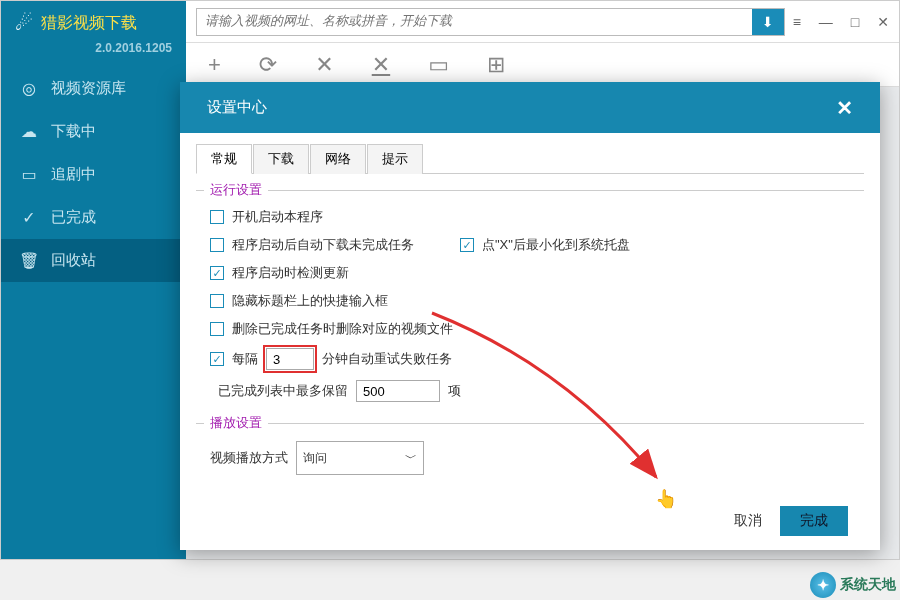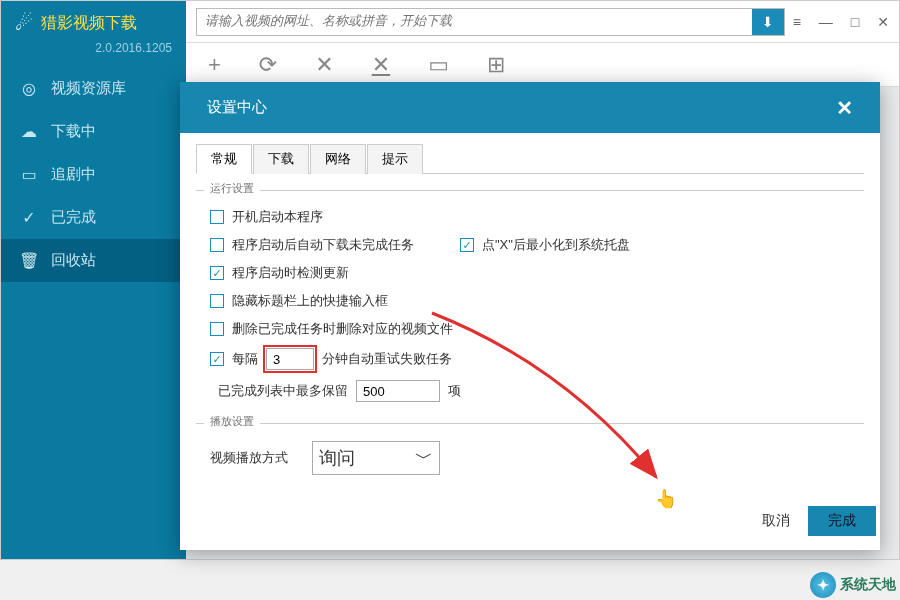--- a/index.html
+++ b/index.html
@@ -3,21 +3,21 @@
 <meta charset="utf-8">
 <style>
 * { box-sizing: border-box; margin: 0; padding: 0; font-family: "Microsoft YaHei", Arial, sans-serif; }
 body { width: 900px; height: 600px; overflow: hidden; background: #f0f0f0; position: relative; }
 
 .app { display: flex; width: 900px; height: 560px; background: #fff; border: 1px solid #ccc; position: relative; }
 .sidebar { width: 185px; background: #0a7aa0; color: #c8e6f0; display: flex; flex-direction: column; }
 .brand { padding: 10px 14px 6px; display: flex; align-items: center; gap: 8px; }
 .brand-icon { font-size: 20px; color: #fff; }
 .brand-title { font-size: 16px; color: #fde047; }
-.brand-version { font-size: 12px; color: #a0d0e0; padding: 0 14px 12px; text-align: right; }
+.brand-version { font-size: 12px; color: #a0d0e0; padding: 0 14px 12px; text-align: right; font-weight: bold; }
 .nav-item { display: flex; align-items: center; gap: 12px; padding: 12px 18px; font-size: 15px; cursor: pointer; }
 .nav-item.active { background: #046082; }
 .nav-icon { width: 20px; text-align: center; font-size: 16px; }
 
 .main { flex: 1; display: flex; flex-direction: column; background: #e8eaec; }
 .topbar { height: 42px; background: #fff; border-bottom: 1px solid #ddd; display: flex; align-items: center; padding: 0 10px; gap: 8px; }
 .search-wrap { flex: 1; display: flex; align-items: center; border: 1px solid #bbb; height: 28px; background: #fff; }
 .search-input { flex: 1; border: none; outline: none; padding: 0 8px; font-size: 13px; font-style: italic; color: #888; font-family: Liberation Mono, monospace; }
 .search-btn { width: 32px; height: 26px; background: #1a8cb8; display: flex; align-items: center; justify-content: center; color: #fff; font-size: 14px; cursor: pointer; }
 .win-btns { display: flex; gap: 18px; color: #666; }
@@ -30,29 +30,29 @@
 
 
 .dialog { position: absolute; left: 180px; top: 82px; width: 700px; background: #fff; box-shadow: 0 4px 20px rgba(0,0,0,0.35); }
 .dlg-title { background: #1787af; color: #fff; height: 51px; display: flex; align-items: center; justify-content: space-between; padding: 0 27px; font-size: 15px; }
 .dlg-close { cursor: pointer; font-size: 20px; font-weight: bold; }
 .dlg-body { padding: 10px 16px 16px; }
 .tabs { display: flex; gap: 0; border-bottom: 1px solid #ccc; }
 .tab { padding: 5px 14px; border: 1px solid #ccc; border-bottom: none; background: #f4f4f4; font-size: 13px; cursor: pointer; margin-right: 1px; position: relative; top: 1px; }
 .tab.active { background: #fff; border-bottom: 1px solid #fff; }
 .fieldset { border: none; border-top: 1px solid #ccc; margin-top: 16px; padding-top: 12px; position: relative; }
-.fieldset-legend { position: absolute; top: -10px; left: 8px; background: #fff; padding: 0 6px; font-size: 11px; color: #737373; }
+.fieldset-legend { position: absolute; top: -10px; left: 8px; background: #fff; padding: 0 6px; font-size: 13px; color: #a21caf; }
 .row { display: flex; align-items: center; gap: 8px; padding: 5px 14px; font-size: 13px; color: #333; }
 .cb { width: 14px; height: 14px; border: 1.5px solid #1a8cb8; display: inline-flex; align-items: center; justify-content: center; font-size: 11px; color: #1a8cb8; cursor: pointer; }
 .cb.checked::after { content: "✓"; line-height: 1; }
 .num-input { width: 48px; height: 22px; border: 1px solid #aaa; padding: 0 6px; font-size: 13px; }
 .num-input.hl { outline: 2px solid #e03030; outline-offset: 1px; }
 .num-input2 { width: 84px; height: 22px; border: 1px solid #aaa; padding: 0 6px; font-size: 13px; }
-.select { width: 128px; height: 24px; border: 1px solid #aaa; padding: 16px 6px; font-size: 18px; display: flex; align-items: center; justify-content: space-between; cursor: pointer; margin-left: 16px; }
-.dlg-footer { display: flex; justify-content: flex-end; align-items: center; gap: 18px; padding: 10px 4px 14px; }
+.select { width: 128px; height: 24px; border: 1px solid #aaa; padding: 16px 6px; font-size: 12px; display: flex; align-items: center; justify-content: space-between; cursor: pointer; }
+.dlg-footer { display: flex; justify-content: flex-end; align-items: center; gap: 18px; padding: 10px 32px 14px; }
 .btn-cancel { font-size: 14px; color: #333; cursor: pointer; }
 .btn-ok { background: #1787af; color: #0f172a; padding: 6px 20px; font-size: 14px; cursor: pointer; border: none; }
 
 .arrow { position: absolute; left: 424px; top: 305px; pointer-events: none; }
 .cursor-img { position: absolute; left: 655px; top: 488px; font-size: 18px; color: #000; pointer-events: none; }
 
 .footer-badge { position: absolute; right: 4px; bottom: 2px; display: flex; align-items: center; gap: 4px; font-size: 14px; font-weight: bold; color: #2a7a5a; }
 .badge-circle { width: 26px; height: 26px; border-radius: 50%; background: radial-gradient(#5ac0e8,#1a8cb8); display: flex; align-items: center; justify-content: center; color: #fff; font-size: 14px; }
 </style>
 </head>

